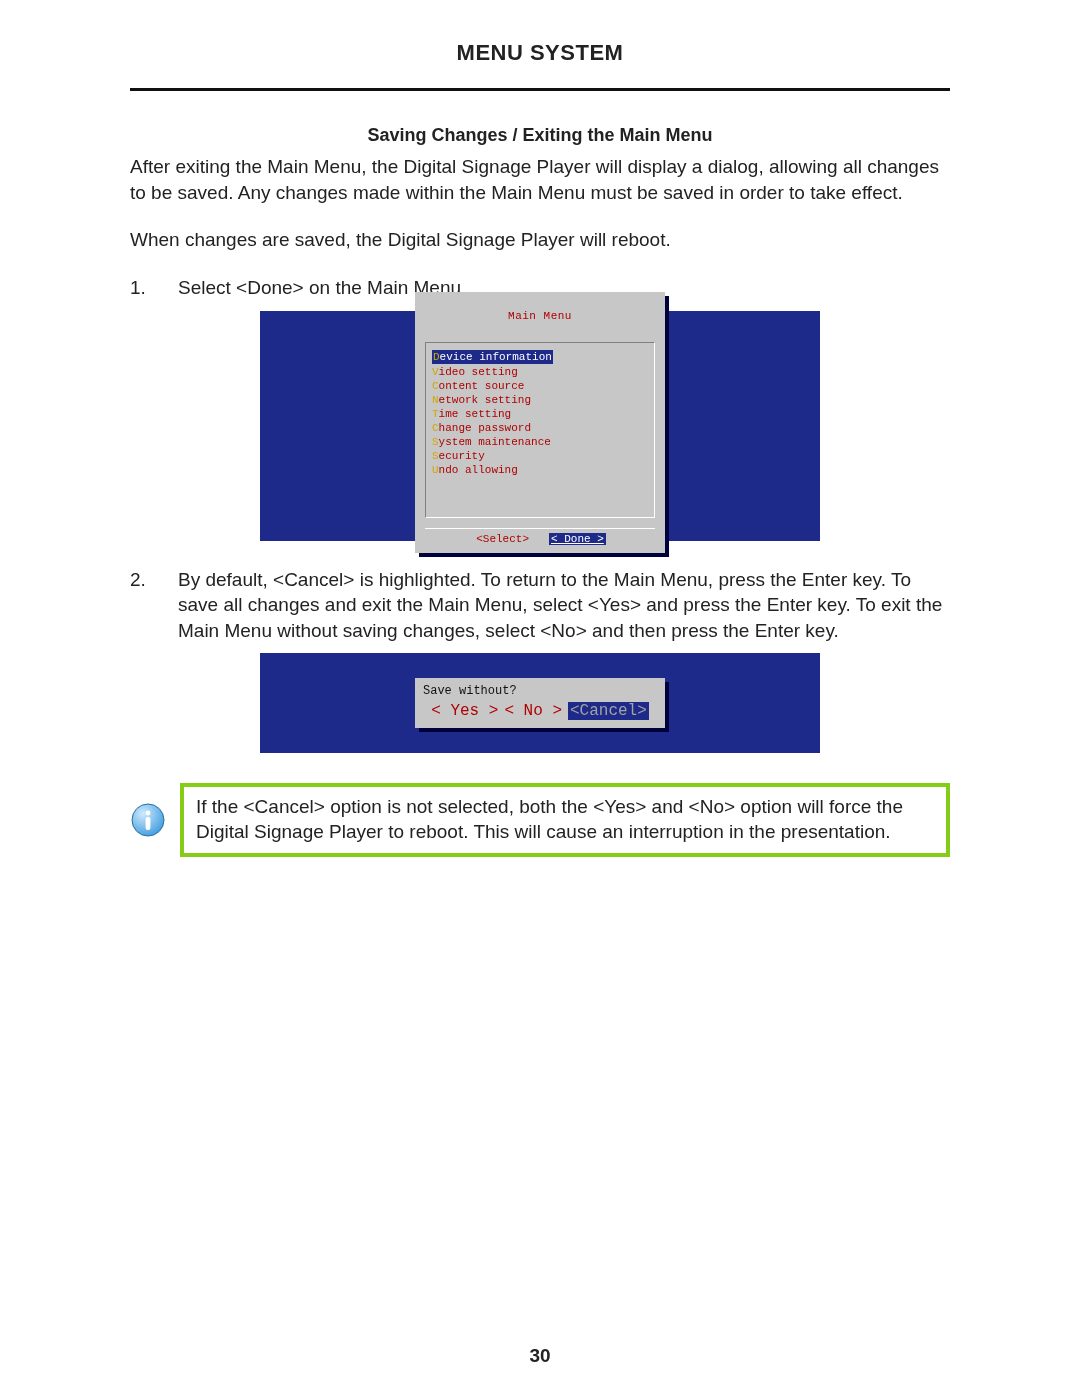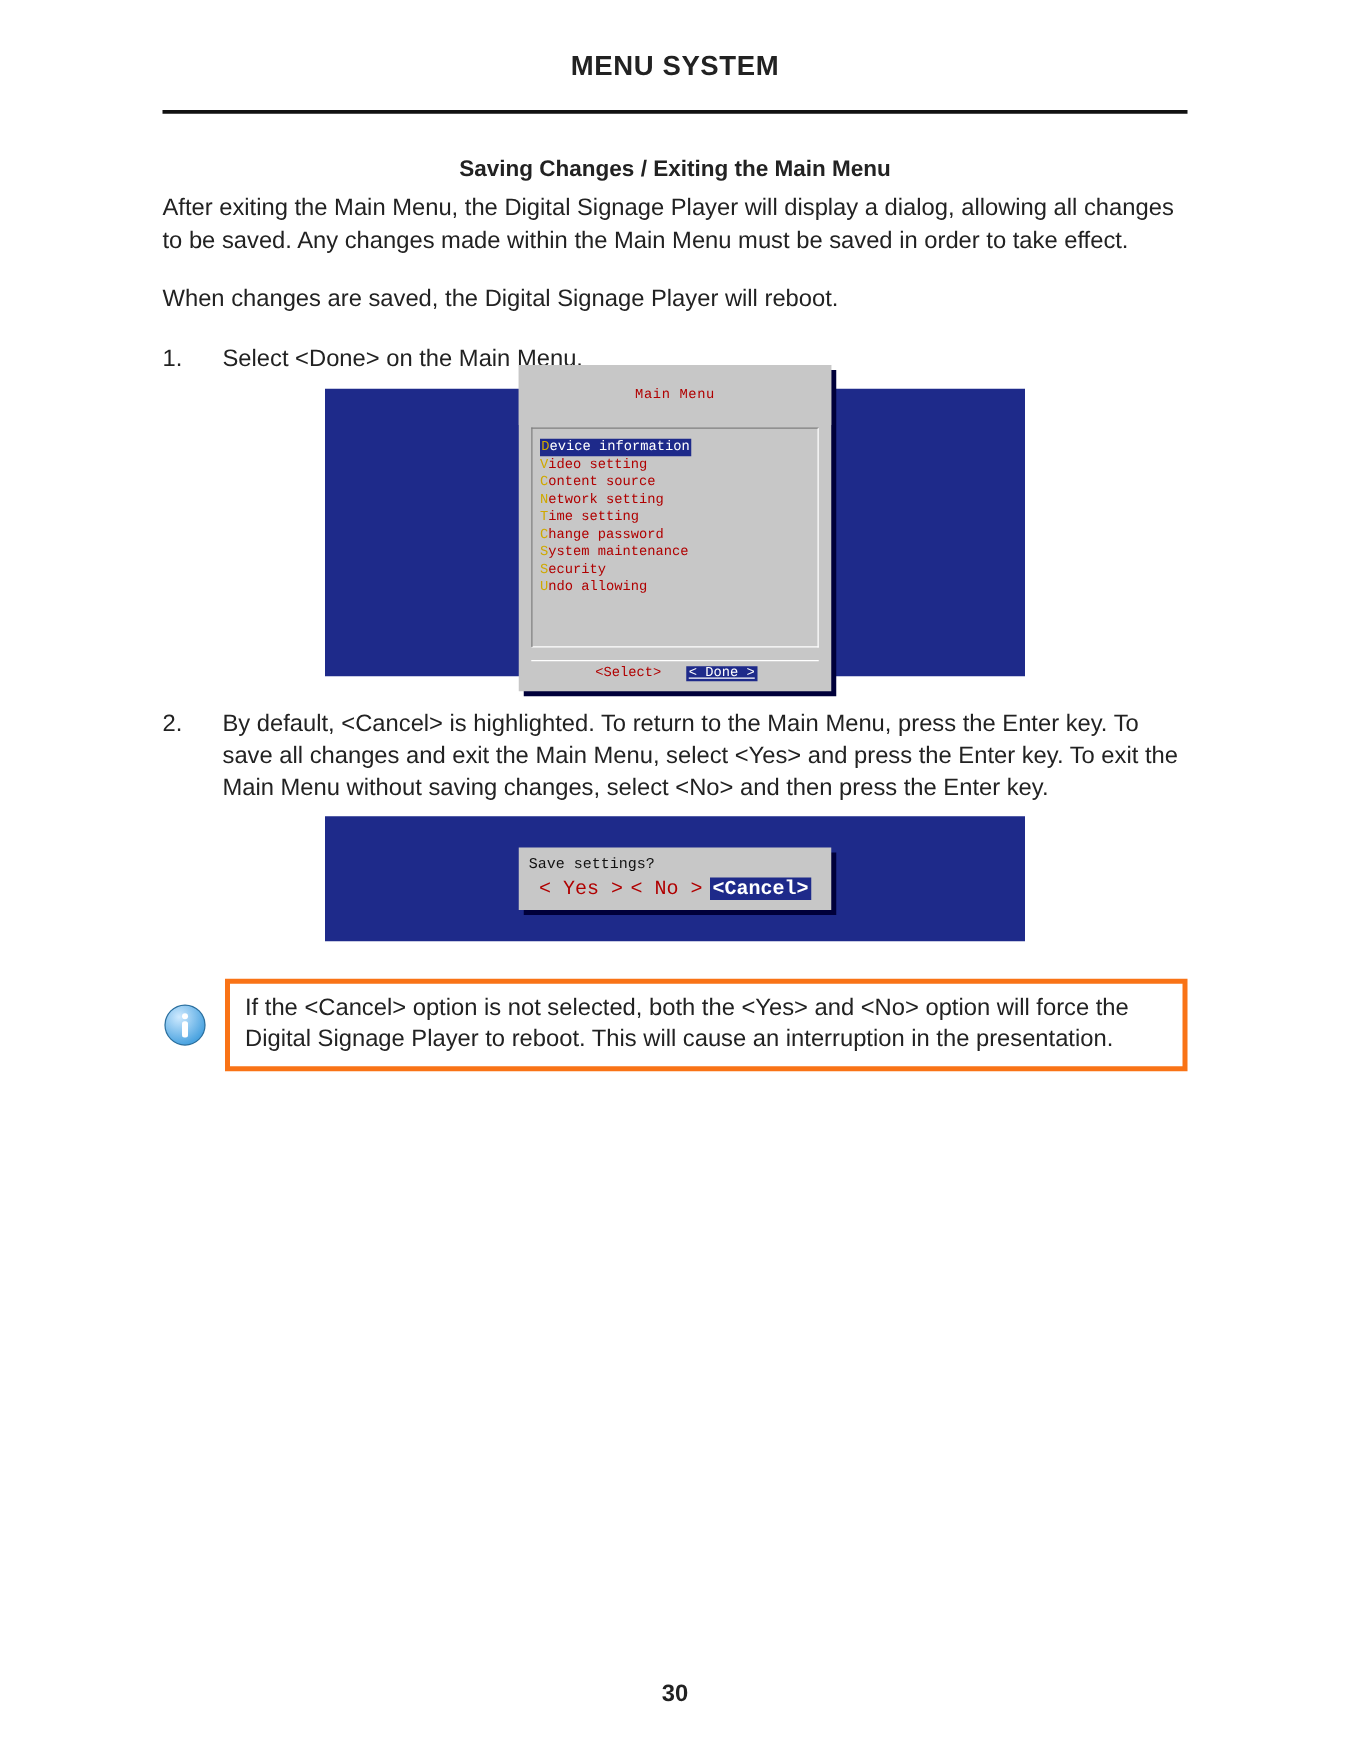--- a/index.html
+++ b/index.html
@@ -126,36 +126,36 @@
   }
   .save-row {
     font-family: "Courier New", monospace;
     font-size: 16px;
     color: #b00000;
     display:flex;
     gap: 6px;
     align-items:center;
     justify-content:center;
   }
-  .save-row .opt.sel { background:#1e2a8a; color:#ffffff; padding:0 2px;font-weight:bold; }
+  .save-row .opt.sel { background:#1e2a8a; color:#a3a3a3; padding:0 2px; }
 
   
   .callout {
     display:flex;
     align-items:center;
     gap: 14px;
     margin-top: 30px;
   }
   .info-icon {
     width: 36px; height: 36px;
     flex: 0 0 36px;
   }
   .info-icon svg { width:36px; height:36px; display:block; }
   .callout-box {
-    border: 4px solid #f97316;
+    border: 4px solid #84cc16;
     padding: 8px 12px;
     font-size: 19px;
     line-height: 1.3;
     flex: 1;
   }
 
   .page-number {
     position:absolute;
     bottom: 30px;
     left:0; right:0;
@@ -211,21 +211,21 @@
     <div class="list-row">
       <div class="list-num">2.</div>
       <div>By default, &lt;Cancel&gt; is highlighted.  To return to the Main Menu, press the Enter key.  To save all changes and exit the Main Menu, select &lt;Yes&gt; and press the Enter key.  To exit the Main Menu without saving changes, select &lt;No&gt; and then press the Enter key.</div>
     </div>
   </div>
 
   <div class="screenshot-wrap">
     <div class="desk wide" style="width:560px; height:100px;">
       <div class="win small">
         <div class="save-body">
-          <div class="save-q">Save settings?</div>
+          <div class="save-q">Save without?</div>
           <div class="save-row">
             <span class="opt">&lt; Yes  &gt;</span>
             <span class="opt">&lt;  No  &gt;</span>
             <span class="opt sel">&lt;Cancel&gt;</span>
           </div>
         </div>
       </div>
     </div>
   </div>
 

